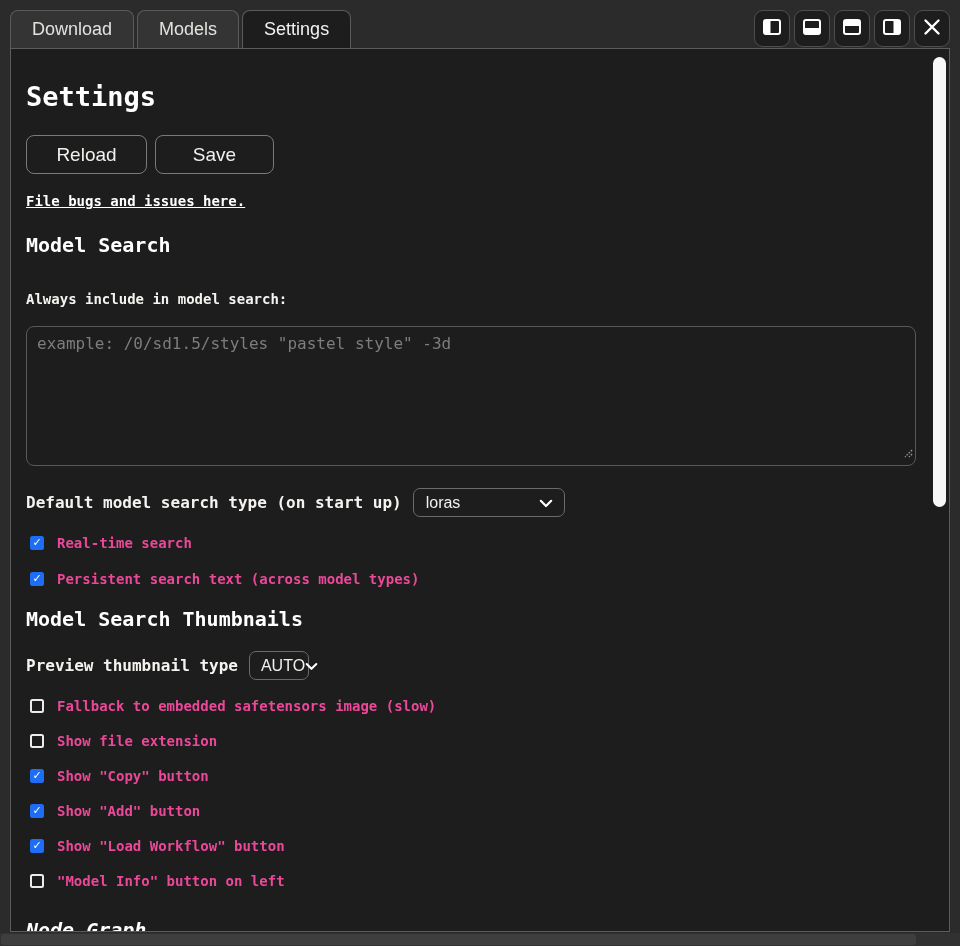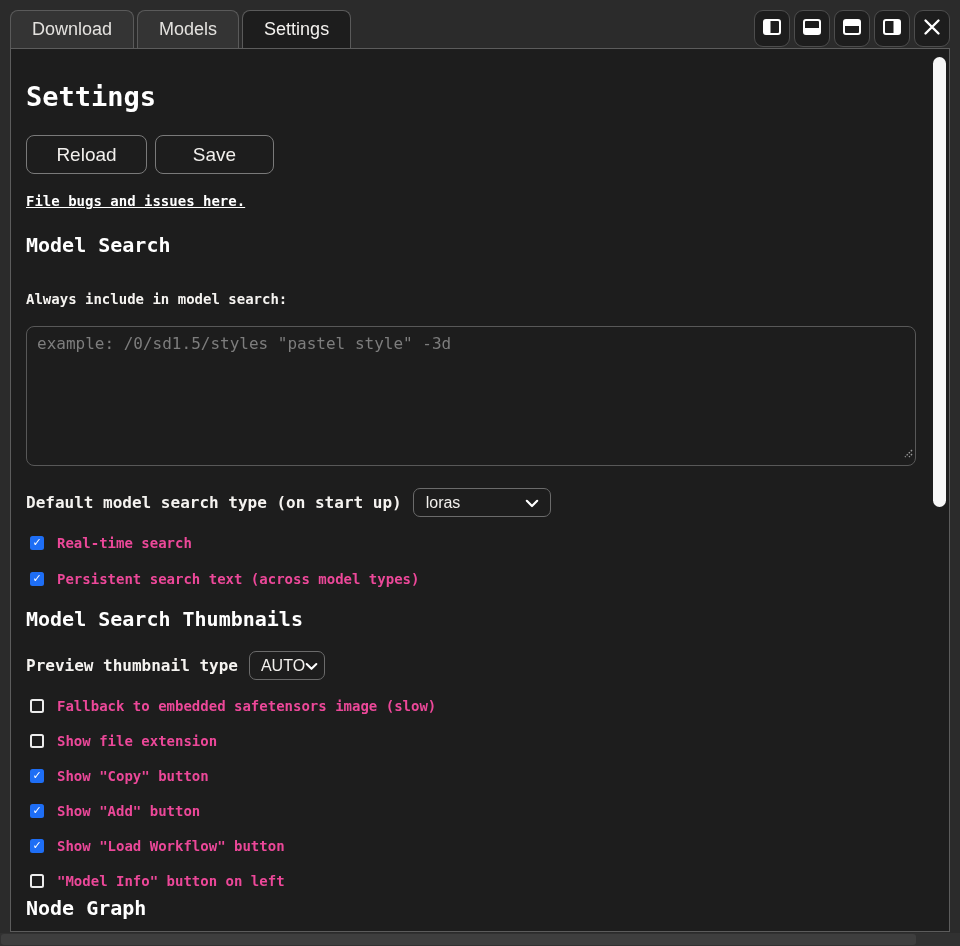--- a/index.html
+++ b/index.html
@@ -55,21 +55,21 @@
   .btn.save   { width: 119px; }
 
   .issues-link {
     display: inline-block; margin-top: 20px;
     font-size: 14px; line-height: 15px; font-weight: 600;
     color: #ffffff; text-decoration: underline; cursor: pointer;
   }
 
   .sec-model-search  { margin-top: 23px; }
   .sec-thumbs        { margin-top: 21px; }
-  .sec-node-graph    { margin-top: 8px; }
+  .sec-node-graph    { margin-top: 30px; font-style: italic; }
 
   .field-label { margin-top: 35px; font-size: 14px; line-height: 15px; color: #f5f3f0; font-weight: 600; }
 
   .ta-wrap { position: relative; margin-top: 19px; width: 890px; }
   textarea.search-include {
     width: 890px; height: 140px; resize: none; display: block;
     background: #1d1d1d; border: 1px solid #585858; border-radius: 8px;
     padding: 7px 10px; color: #f2f0ed;
     font-family: "DejaVu Sans Mono", monospace; font-size: 16px;
     outline: none;
@@ -81,22 +81,22 @@
   .row-default-type { margin-top: 22px; }
   .row-preview-type { margin-top: 20px; }
   .select-row .lbl { font-size: 16px; color: #f5f3f0; font-weight: 600; }
   .select {
     height: 29px; border: 1px solid #6b6b6b; border-radius: 7px;
     background: #1d1d1d; color: #f2f0ed;
     font-family: "Liberation Sans", sans-serif; font-size: 16px;
     display: inline-flex; align-items: center; justify-content: space-between;
     padding: 0 11px 0 12px; cursor: pointer;
   }
-  .select.wide   { width: 138px; padding-left: 12px; }
-  .select.narrow { width: 76px; padding: 0 9px 0 11px; }
+  .select.wide   { width: 152px; padding-left: 12px; }
+  .select.narrow { width: 60px; padding: 0 9px 0 11px; }
 
   .cb-row { display: flex; align-items: center; gap: 13px; margin-left: 4px; height: 15px; }
   .cb-row.first { margin-top: 18px; }
   .cb-row.next  { margin-top: 20px; }
   .cb-row.gap21 { margin-top: 21px; }
   .cb {
     width: 14px; height: 14px; flex: 0 0 14px;
     border: 2px solid #ececec; border-radius: 2.5px;
     background: transparent; position: relative; cursor: pointer;
   }

